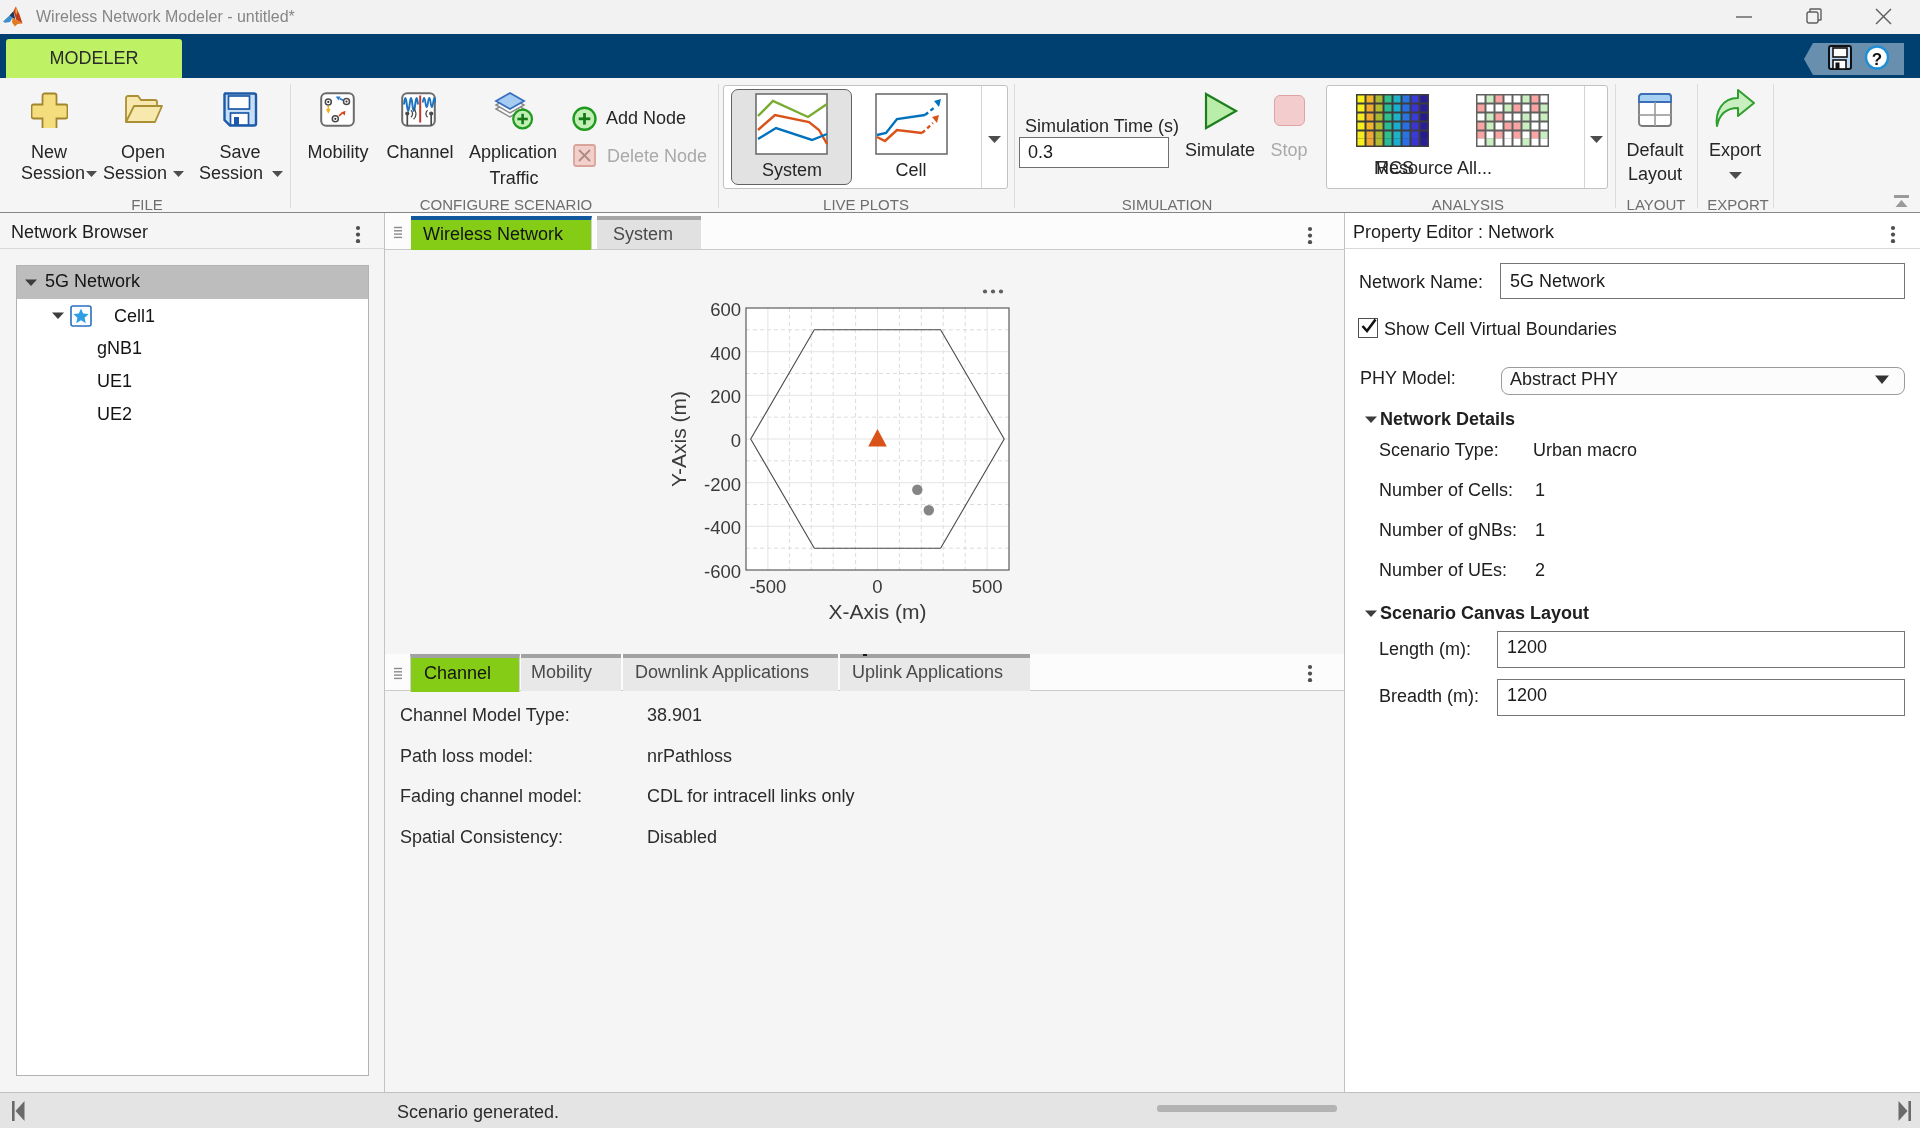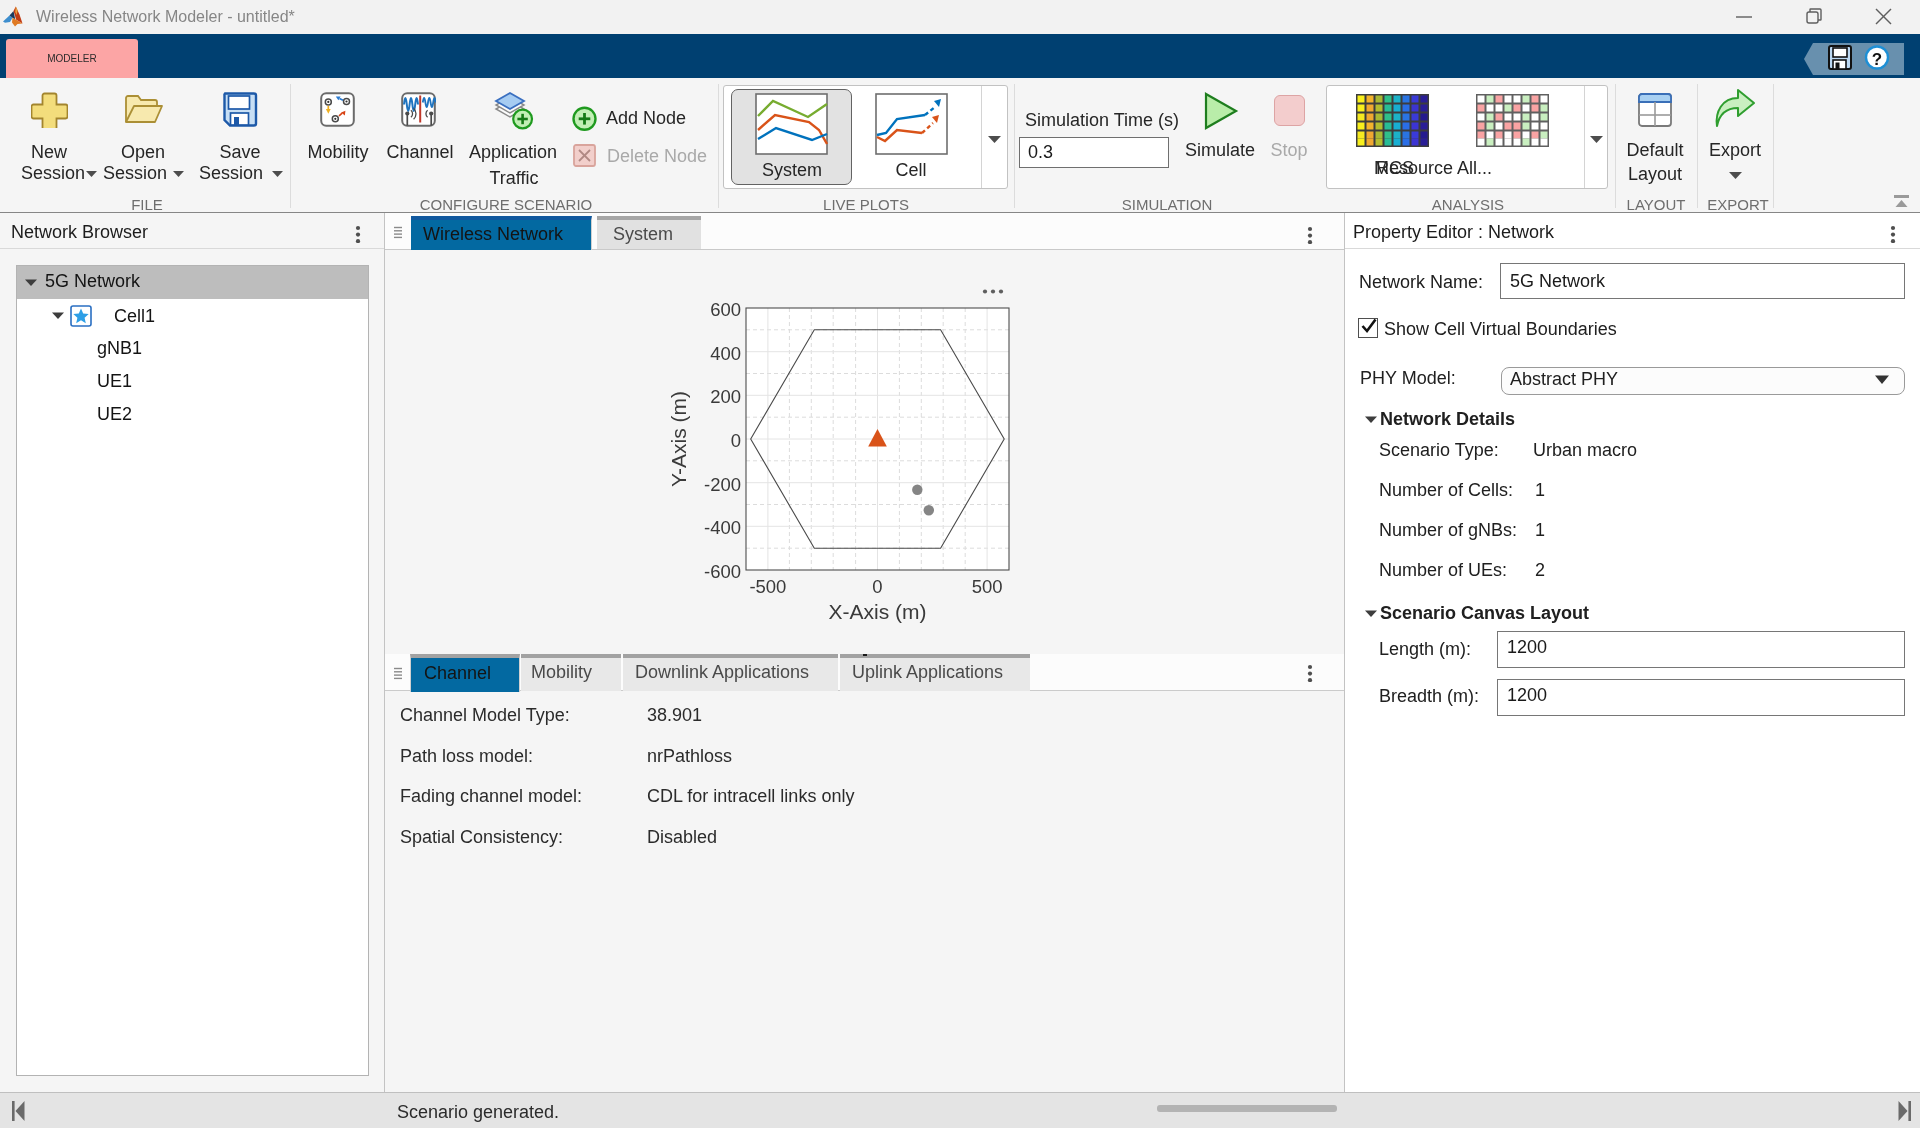--- a/index.html
+++ b/index.html
@@ -4,22 +4,22 @@
 <style>
   * { margin:0; padding:0; box-sizing:border-box; }
   html,body { width:1920px; height:1128px; overflow:hidden; background:#f5f5f5;
     font-family:"Liberation Sans", sans-serif; }
   .abs { position:absolute; }
   
   #titlebar { left:0; top:0; width:1920px; height:34px; background:#f2f2f2; }
   #title-text { left:36px; top:0; height:20px; line-height:34px; font-size:16px; color:#868686; }
   
   #ribbon { left:0; top:34px; width:1920px; height:44px; background:#004071; }
-  #modeler-tab { left:6px; top:5px; width:132px; height:39px; background:#fca5a5;
-     border-radius:3px 3px 0 0; text-align:center; line-height:39px; font-size:10px; color:#2b2b2b; }
+  #modeler-tab { left:6px; top:5px; width:176px; height:39px; background:#bef264;
+     border-radius:3px 3px 0 0; text-align:center; line-height:39px; font-size:18px; color:#2b2b2b; }
   
   #toolstrip { left:0; top:78px; width:1920px; height:135px; background:#f5f5f5;
      border-bottom:1px solid #868686; }
   .tsep { position:absolute; top:6px; width:1px; height:124px; background:#dcdcdc; }
   .seclabel { position:absolute; top:196px; height:17px; font-size:15px; color:#6e6e6e;
      transform:translateX(-50%); white-space:nowrap; }
   .cmdlabel { position:absolute; font-size:18px; color:#262626; transform:translateX(-50%);
      white-space:nowrap; height:21px; line-height:21px; }
   .cmdlabel2 { position:absolute; font-size:18px; color:#262626; white-space:nowrap;
      height:21px; line-height:21px; }
@@ -27,21 +27,21 @@
   
   .gallery { position:absolute; background:#fff; border:1px solid #c2c2c2; border-radius:3px; }
   
   .tsinput { position:absolute; background:#fff; border:1px solid #6f6f6f; font-size:18px;
       color:#1a1a1a; padding-left:8px; }
   
   .panelheader { position:absolute; font-size:18px; color:#1c1c1c; white-space:nowrap; }
   .vline { position:absolute; width:1px; background:#c3c3c3; }
   .hline { position:absolute; height:1px; background:#d9d9d9; }
   .tabstrip { position:absolute; background:#fcfcfc; }
-  .seltab { position:absolute; background:#0369a1; border-top:4px solid #10589e;
+  .seltab { position:absolute; background:#84cc16; border-top:4px solid #10589e;
      text-align:left; font-size:18px; color:#141414; }
   .unseltab { position:absolute; background:#e1e1e1; border-top:4px solid #a6a6a6;
      text-align:left; font-size:18px; color:#4a4a4a; }
   .treerow { position:absolute; font-size:18px; color:#141414; white-space:nowrap; }
   .proplabel { position:absolute; font-size:18px; color:#202020; white-space:nowrap; }
   .propinput { position:absolute; background:#fff; border:1px solid #767676; font-size:18px;
      color:#1a1a1a; padding-left:9px; }
   .kvlabel { position:absolute; font-size:18px; color:#2b2b2b; white-space:nowrap; }
   #statusbar { left:0; top:1092px; width:1920px; height:36px; background:#e4e4e4;
      border-top:1px solid #bfbfbf; }
@@ -190,21 +190,21 @@
   <rect x="1" y="1" width="71" height="60" fill="#fff" stroke="#6e6e6e" stroke-width="1.6"></rect>
   <polyline points="2,42 11,40 22,26 50,22" fill="none" stroke="#0072bd" stroke-width="2.4"></polyline>
   <polyline points="50,22 60,14" fill="none" stroke="#0072bd" stroke-width="2.4" stroke-dasharray="4 3"></polyline>
   <polygon points="59,8 66,6 64,14" fill="#0072bd"></polygon>
   <polyline points="2,44 10,48 22,37 47,40" fill="none" stroke="#d95319" stroke-width="2.4"></polyline>
   <polyline points="47,40 58,30" fill="none" stroke="#d95319" stroke-width="2.4" stroke-dasharray="4 3"></polyline>
   <polygon points="57,24 64,22 62,30" fill="#d95319"></polygon>
 </svg>
 <div class="cmdlabel" style="left:911px; top:160px;text-align:right;">Cell</div>
 
-<div class="cmdlabel2" style="left:1025px; top:110px;">Simulation Time (s)</div>
+<div class="cmdlabel2" style="left:1025px; top:116px;">Simulation Time (s)</div>
 <div class="tsinput" style="left:1019px; top:137px; width:150px; height:31px; line-height:29px;">0.3</div>
 <svg class="abs" style="left:1203px; top:92px;" width="36" height="38" viewBox="0 0 36 38">
   <polygon points="3,2 33,19 3,36" fill="#b9eda9" stroke="#1e7e1e" stroke-width="2.2"></polygon>
 </svg>
 <div class="cmdlabel" style="left:1220px; top:140px;">Simulate</div>
 <div class="abs" style="left:1274px; top:95px; width:31px; height:31px; background:#f3cdcd; border:1.5px solid #dda4a4; border-radius:6px;"></div>
 <div class="cmdlabel graytext" style="left:1289px; top:140px;">Stop</div>
 
 <div class="gallery" style="left:1326px; top:85px; width:282px; height:104px;"></div>
 <div class="vline" style="left:1584px; top:86px; height:102px; background:#d4d4d4;"></div>

